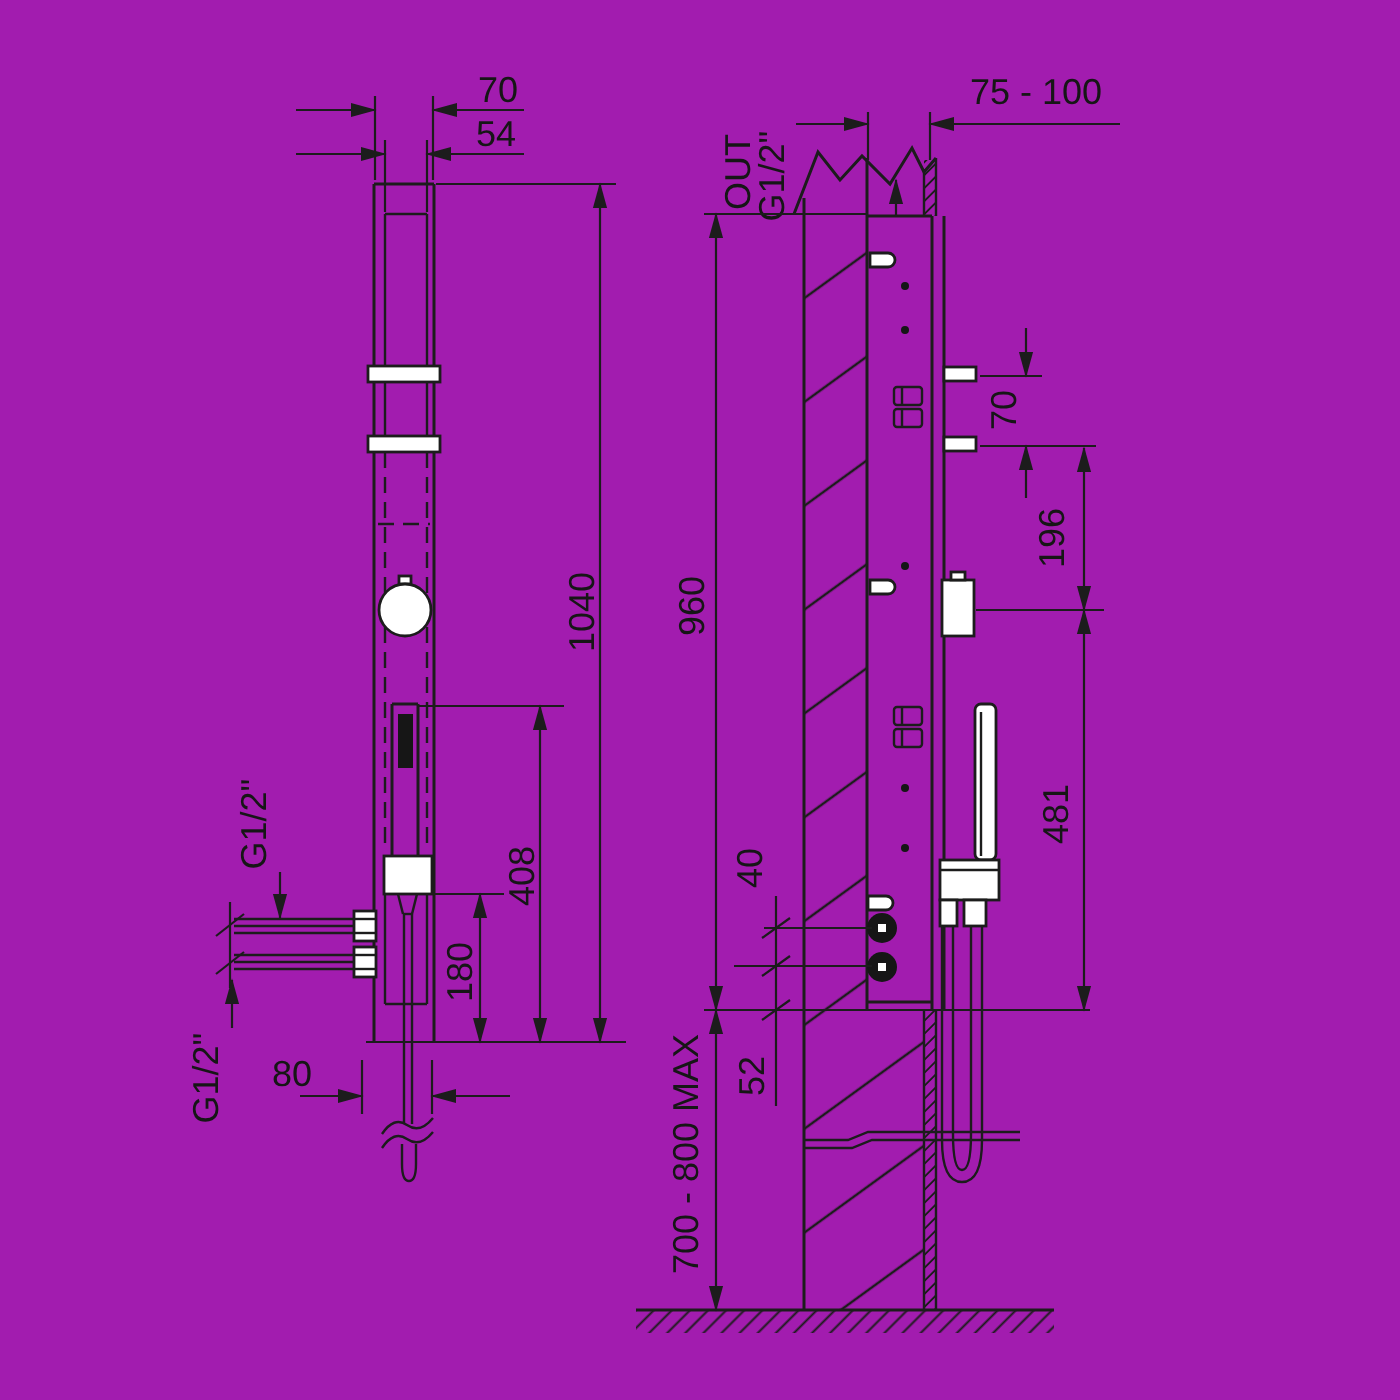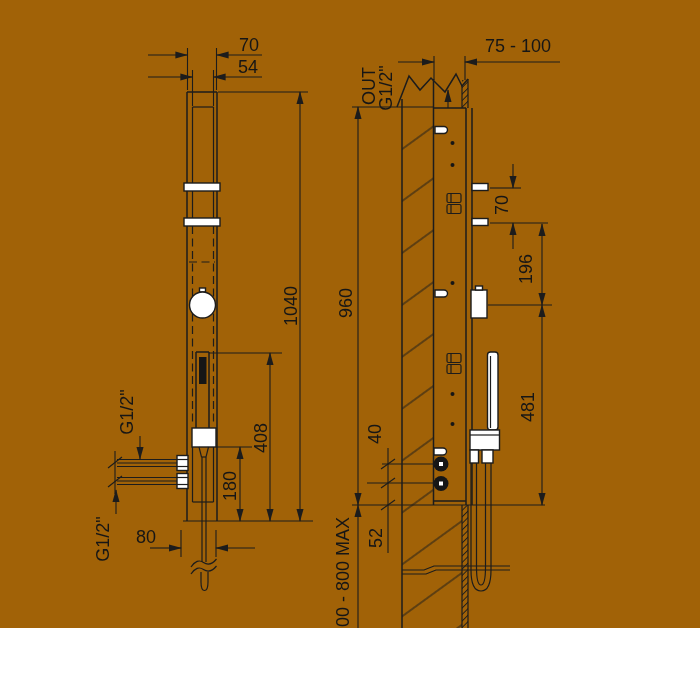--- a/index.html
+++ b/index.html
@@ -1,16 +1,16 @@
 <!DOCTYPE html>
 <html><head>
 <meta charset="utf-8">
 <style>
   html,body{margin:0;padding:0;background:#ffffff;}
-  .stage{position:relative;width:700px;height:628px;background:#a16207;overflow:hidden;text-decoration:underline;}
+  .stage{position:relative;width:700px;height:700px;background:#a21caf;overflow:hidden;text-decoration:underline;}
   svg{display:block;}
   .dl{stroke:#1c1c1c;stroke-width:1.1;fill:none;}        
   .ml{stroke:#1c1c1c;stroke-width:1.5;fill:none;}        
   .tl{stroke:#1c1c1c;stroke-width:1.2;fill:none;}        
   .dash{stroke:#1c1c1c;stroke-width:1.2;fill:none;stroke-dasharray:8 4.5;}
   .wfill{fill:#ffffff;stroke:#1c1c1c;stroke-width:1.4;}
   .bfill{fill:#161616;stroke:none;}
   text{font-family:"Liberation Sans","DejaVu Sans",sans-serif;font-size:18px;fill:#161616;}
 </style>
 </head>

